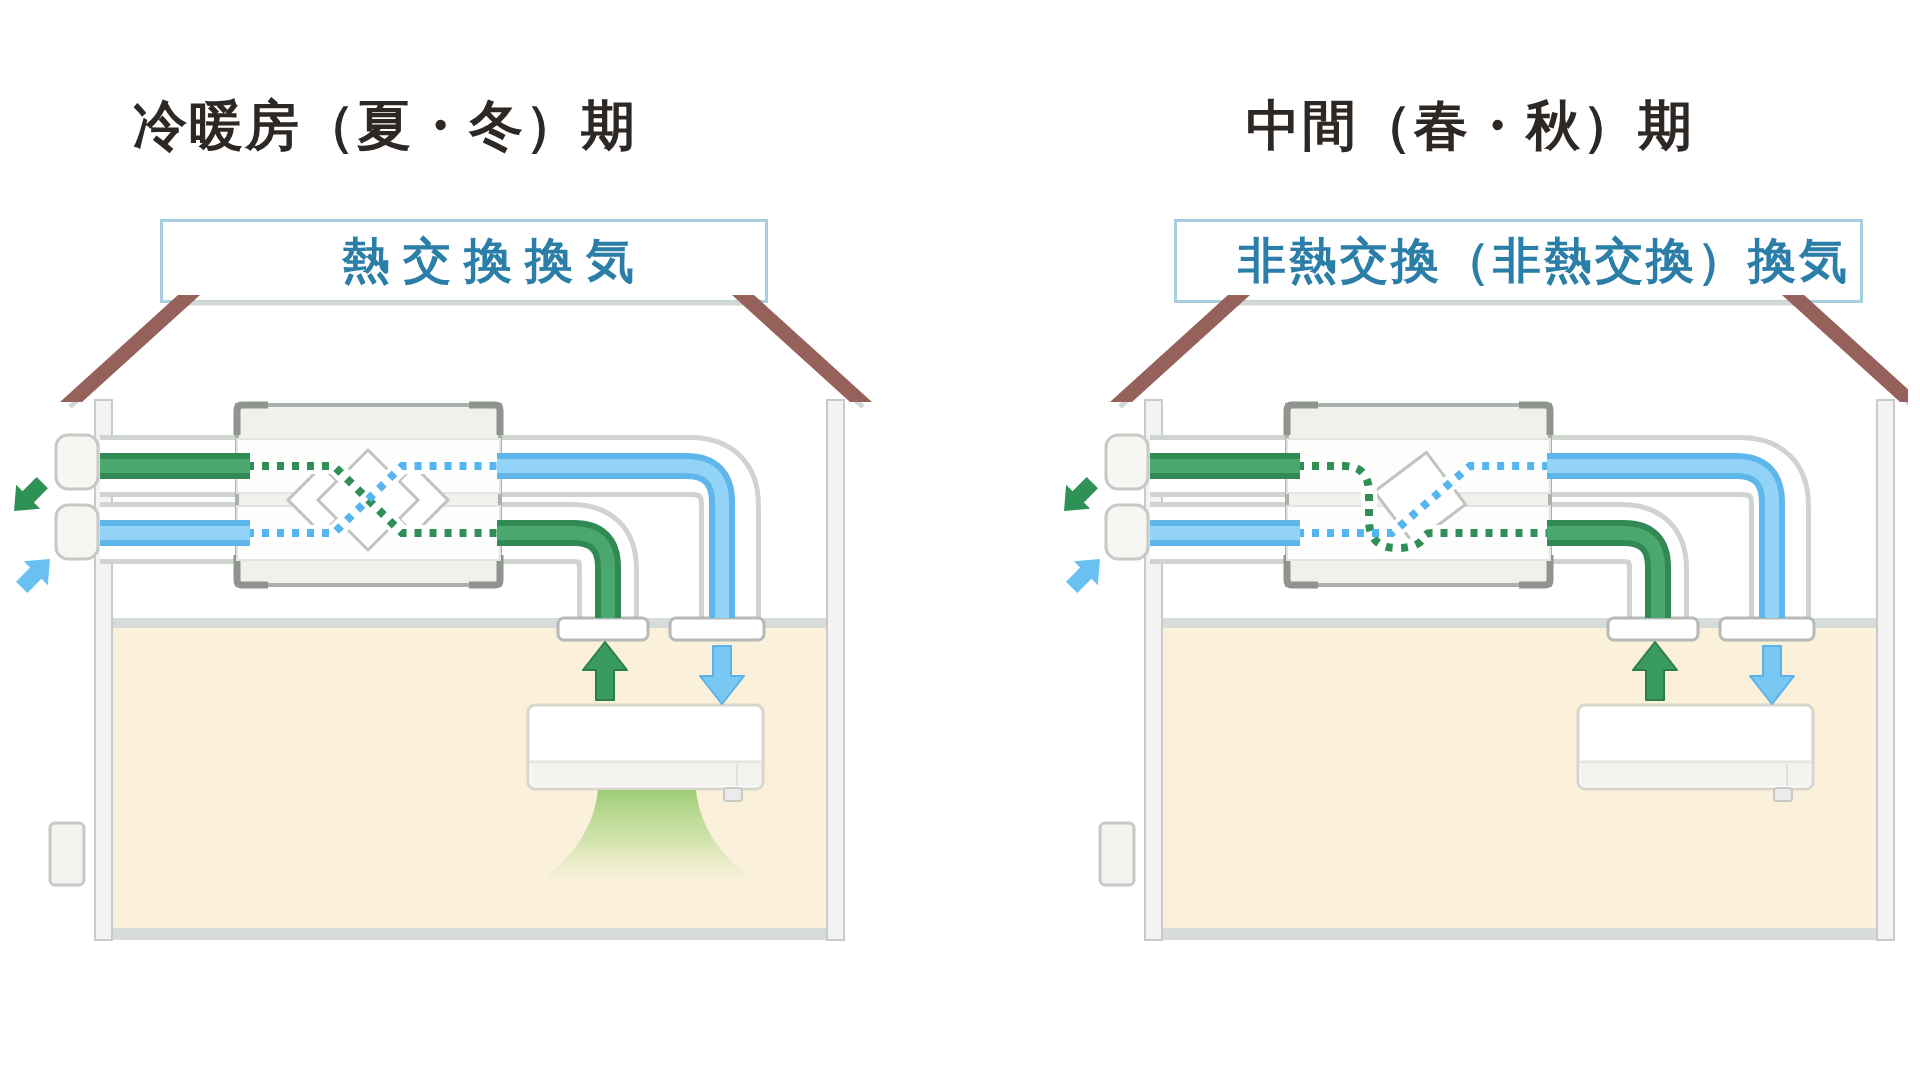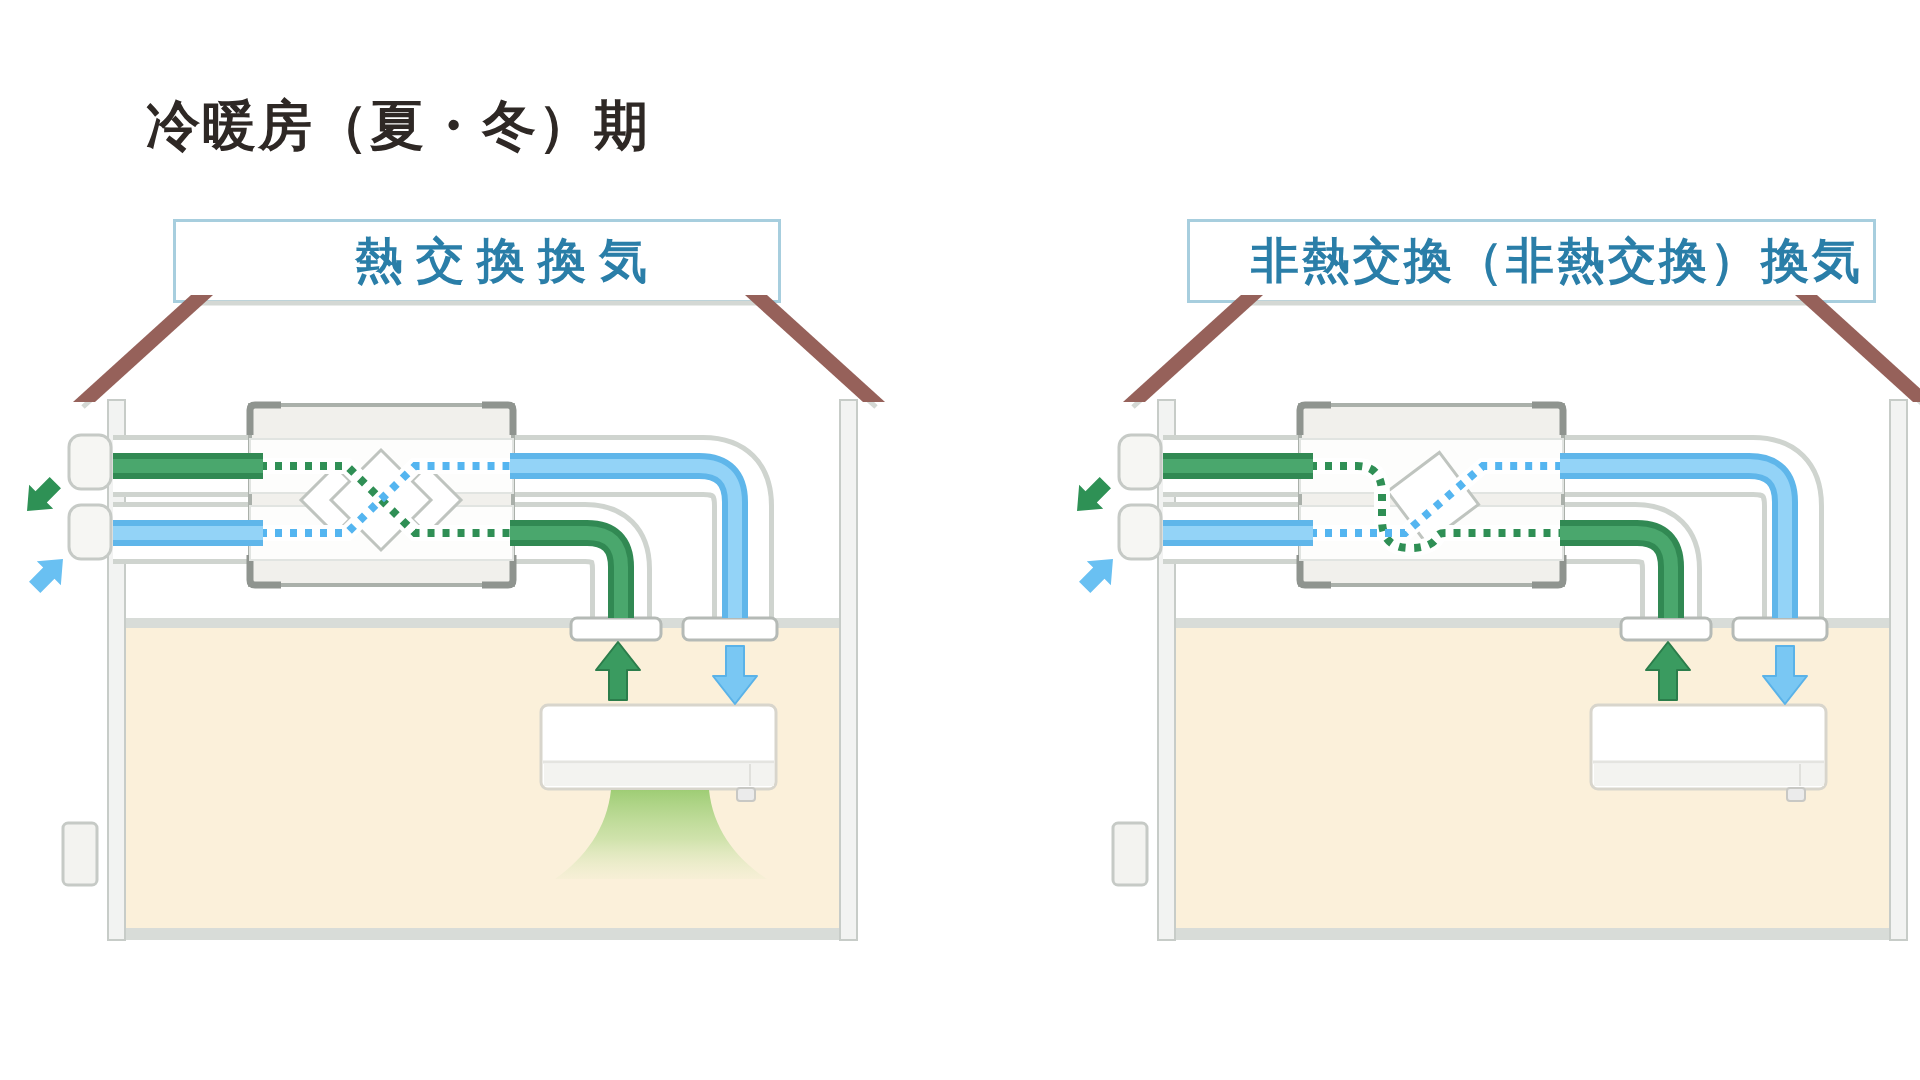--- a/index.html
+++ b/index.html
@@ -1,18 +1,18 @@
 <!DOCTYPE html>
 <html><head>
 <meta charset="utf-8">
 <style>
   html,body{margin:0;padding:0;background:#ffffff;}
   .stage{
     position:relative;width:1908px;height:1080px;background:#ffffff;
-    overflow:hidden;font-family:"Liberation Sans","DejaVu Sans",sans-serif;margin-left:13px;
+    overflow:hidden;font-family:"Liberation Sans","DejaVu Sans",sans-serif;
   }
   .panel-title{
     position:absolute;top:90px;height:70px;line-height:70px;
     text-align:center;font-size:54px;font-weight:700;color:#2e2825;
     letter-spacing:2px;white-space:nowrap;
   }
   .panel-title.left{left:70px;width:630px;}
   .panel-title.right{left:1155px;width:630px;}
   .mode-label-box{
     position:absolute;top:219px;height:84px;background:#ffffff;
@@ -123,20 +123,21 @@
     <rect x="56" y="225" width="42" height="54" rx="12" fill="#f6f6f3" stroke="#c6cac6" stroke-width="3"></rect>
     <rect x="50" y="543" width="34" height="62" rx="5" fill="#f3f3f0" stroke="#c6cac6" stroke-width="3"></rect>
     <g transform="translate(31,214) rotate(135)">
       <path d="M -16,-8 L 4,-8 L 4,-17 L 24,0 L 4,17 L 4,8 L -16,8 Z" fill="#2e9155"></path>
     </g>
     <g transform="translate(33,296) rotate(-45)">
       <path d="M -16,-8 L 4,-8 L 4,-17 L 24,0 L 4,17 L 4,8 L -16,8 Z" fill="#69c0f2"></path>
     </g>
   </svg>
 
+  <div class="panel-title right">中間（春・秋）期</div>
   <div class="mode-label-box right">
     <span class="mode-label tight-space">非熱交換（非熱交換）換気</span>
   </div>
 
   <svg class="house right" viewBox="0 0 960 680">
 
     <rect x="112" y="348" width="715" height="300" fill="#fbf0da"></rect>
     <rect x="112" y="338" width="715" height="10" fill="#d8dcd8"></rect>
     <rect x="95" y="648" width="749" height="12" fill="#d8dcd8"></rect>
     <polygon points="70,127 185,23 747,23 863,127" fill="#ffffff"></polygon>

